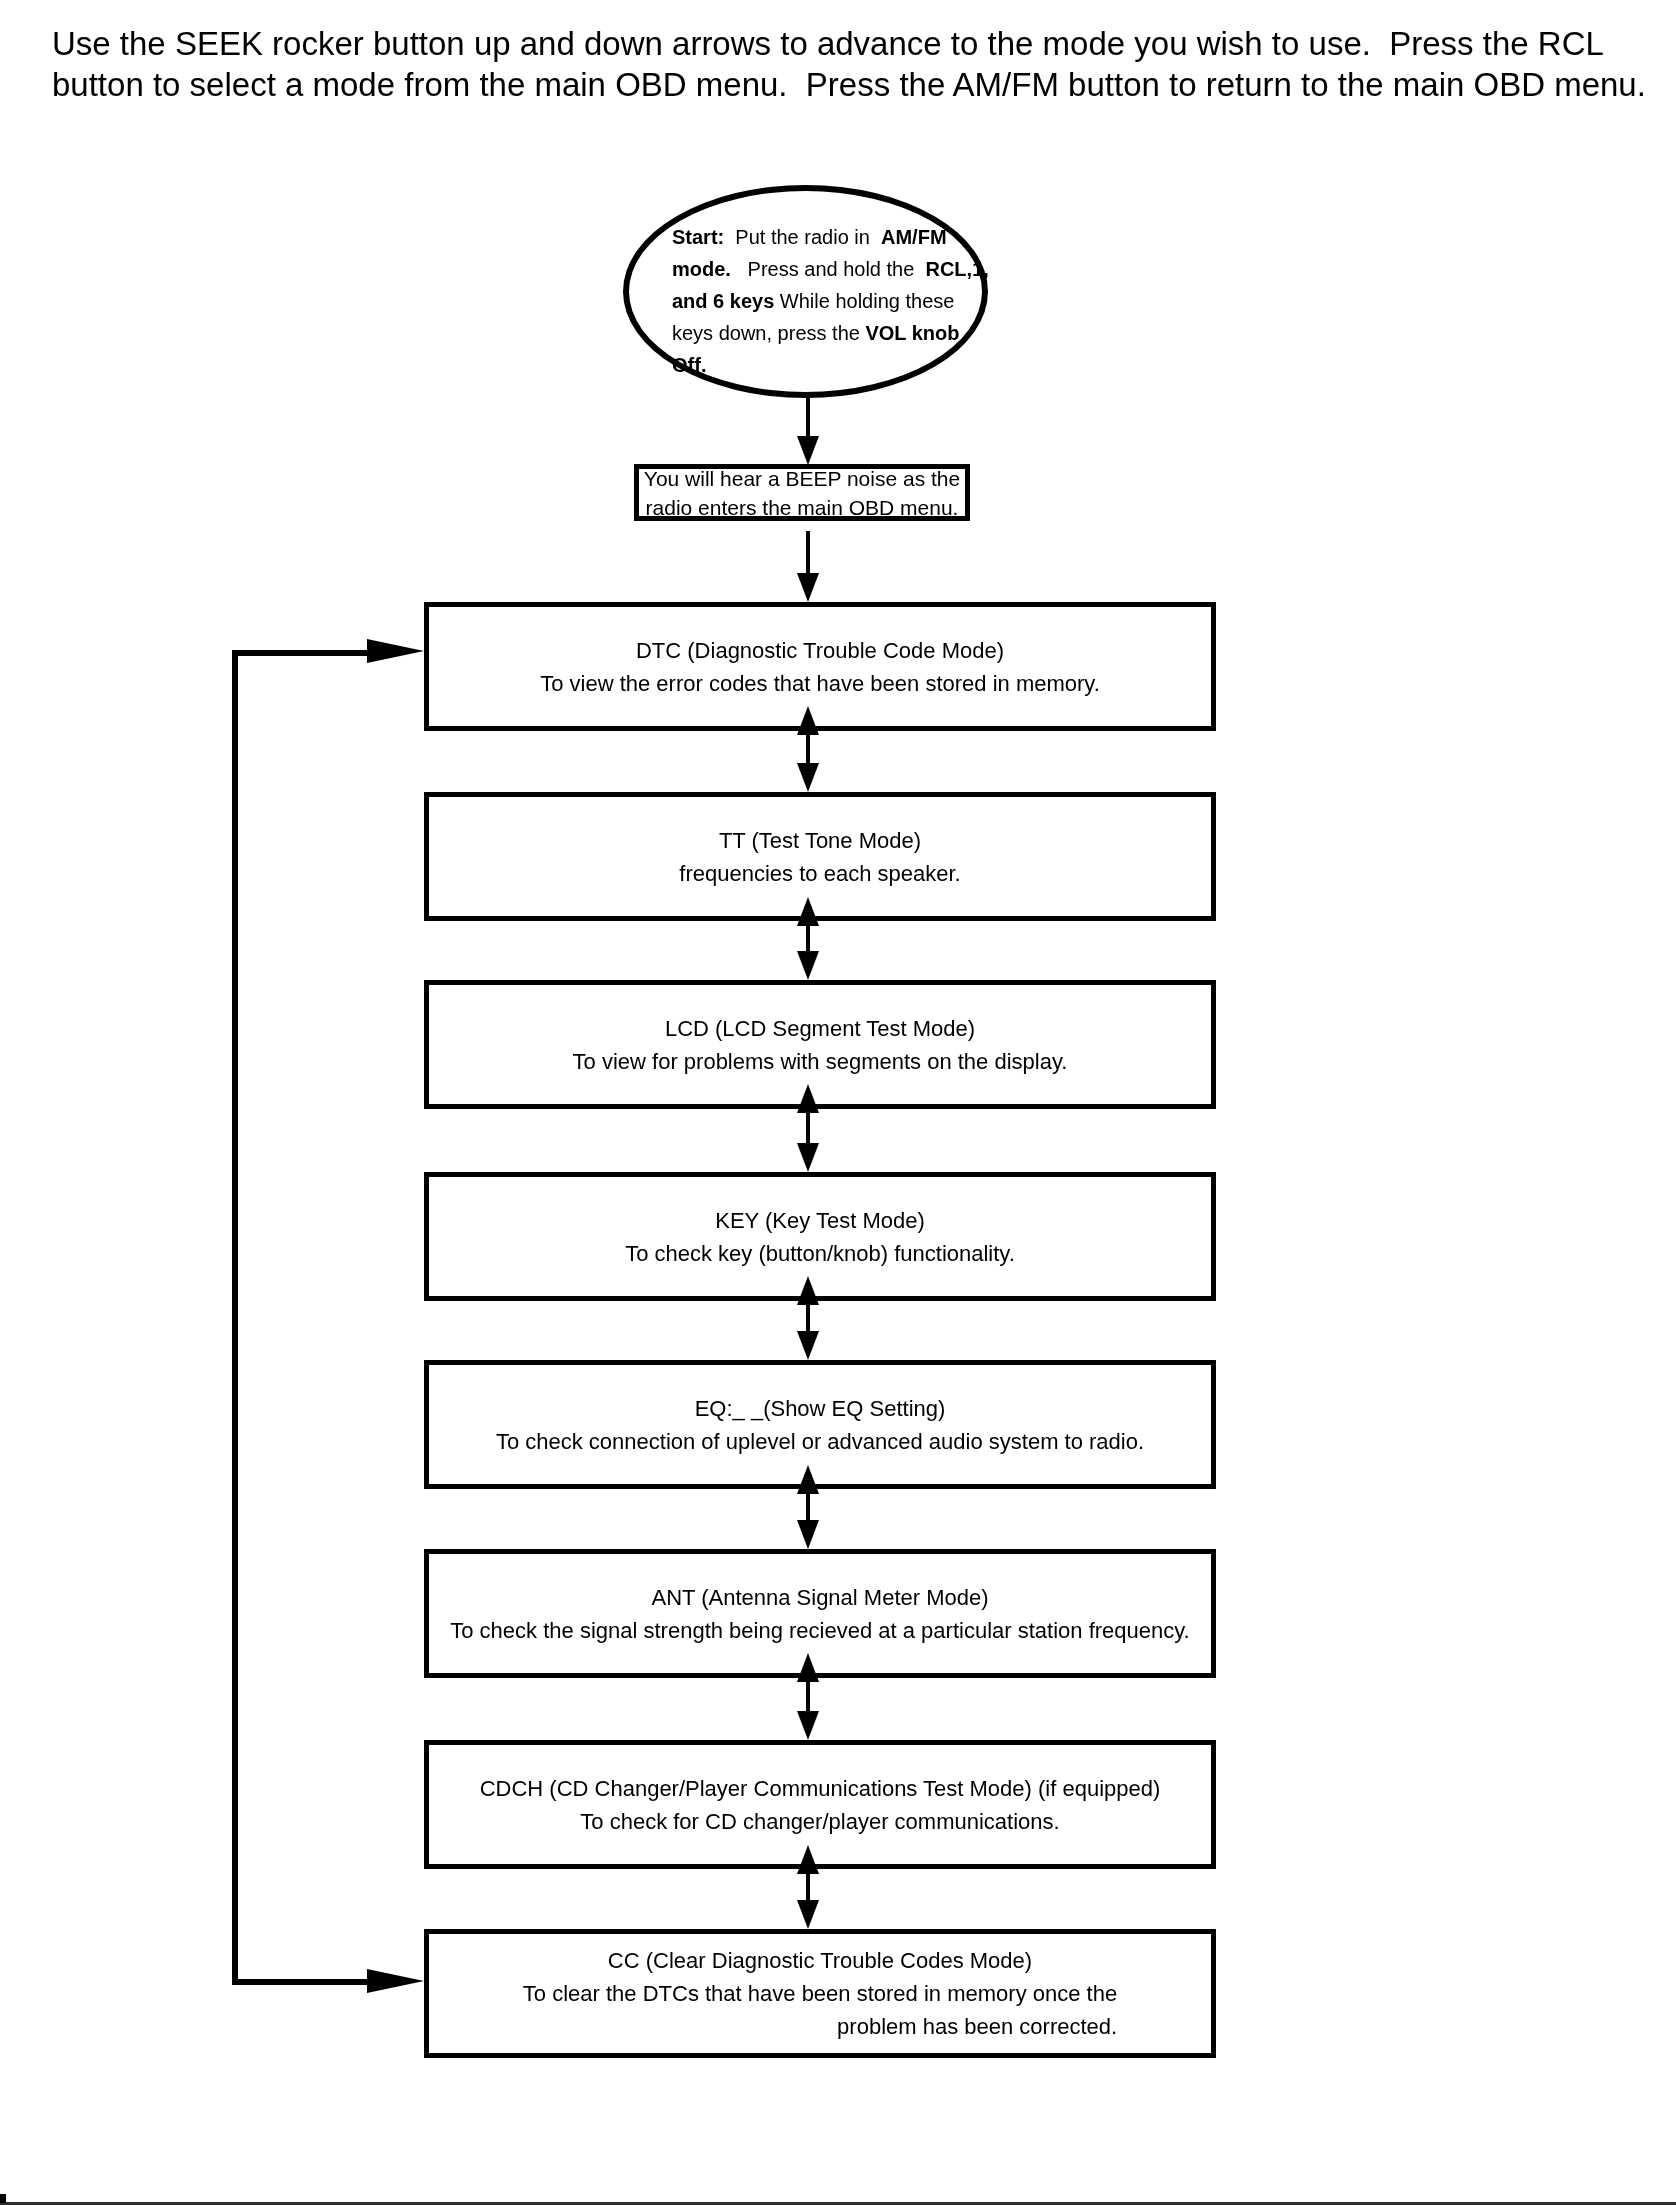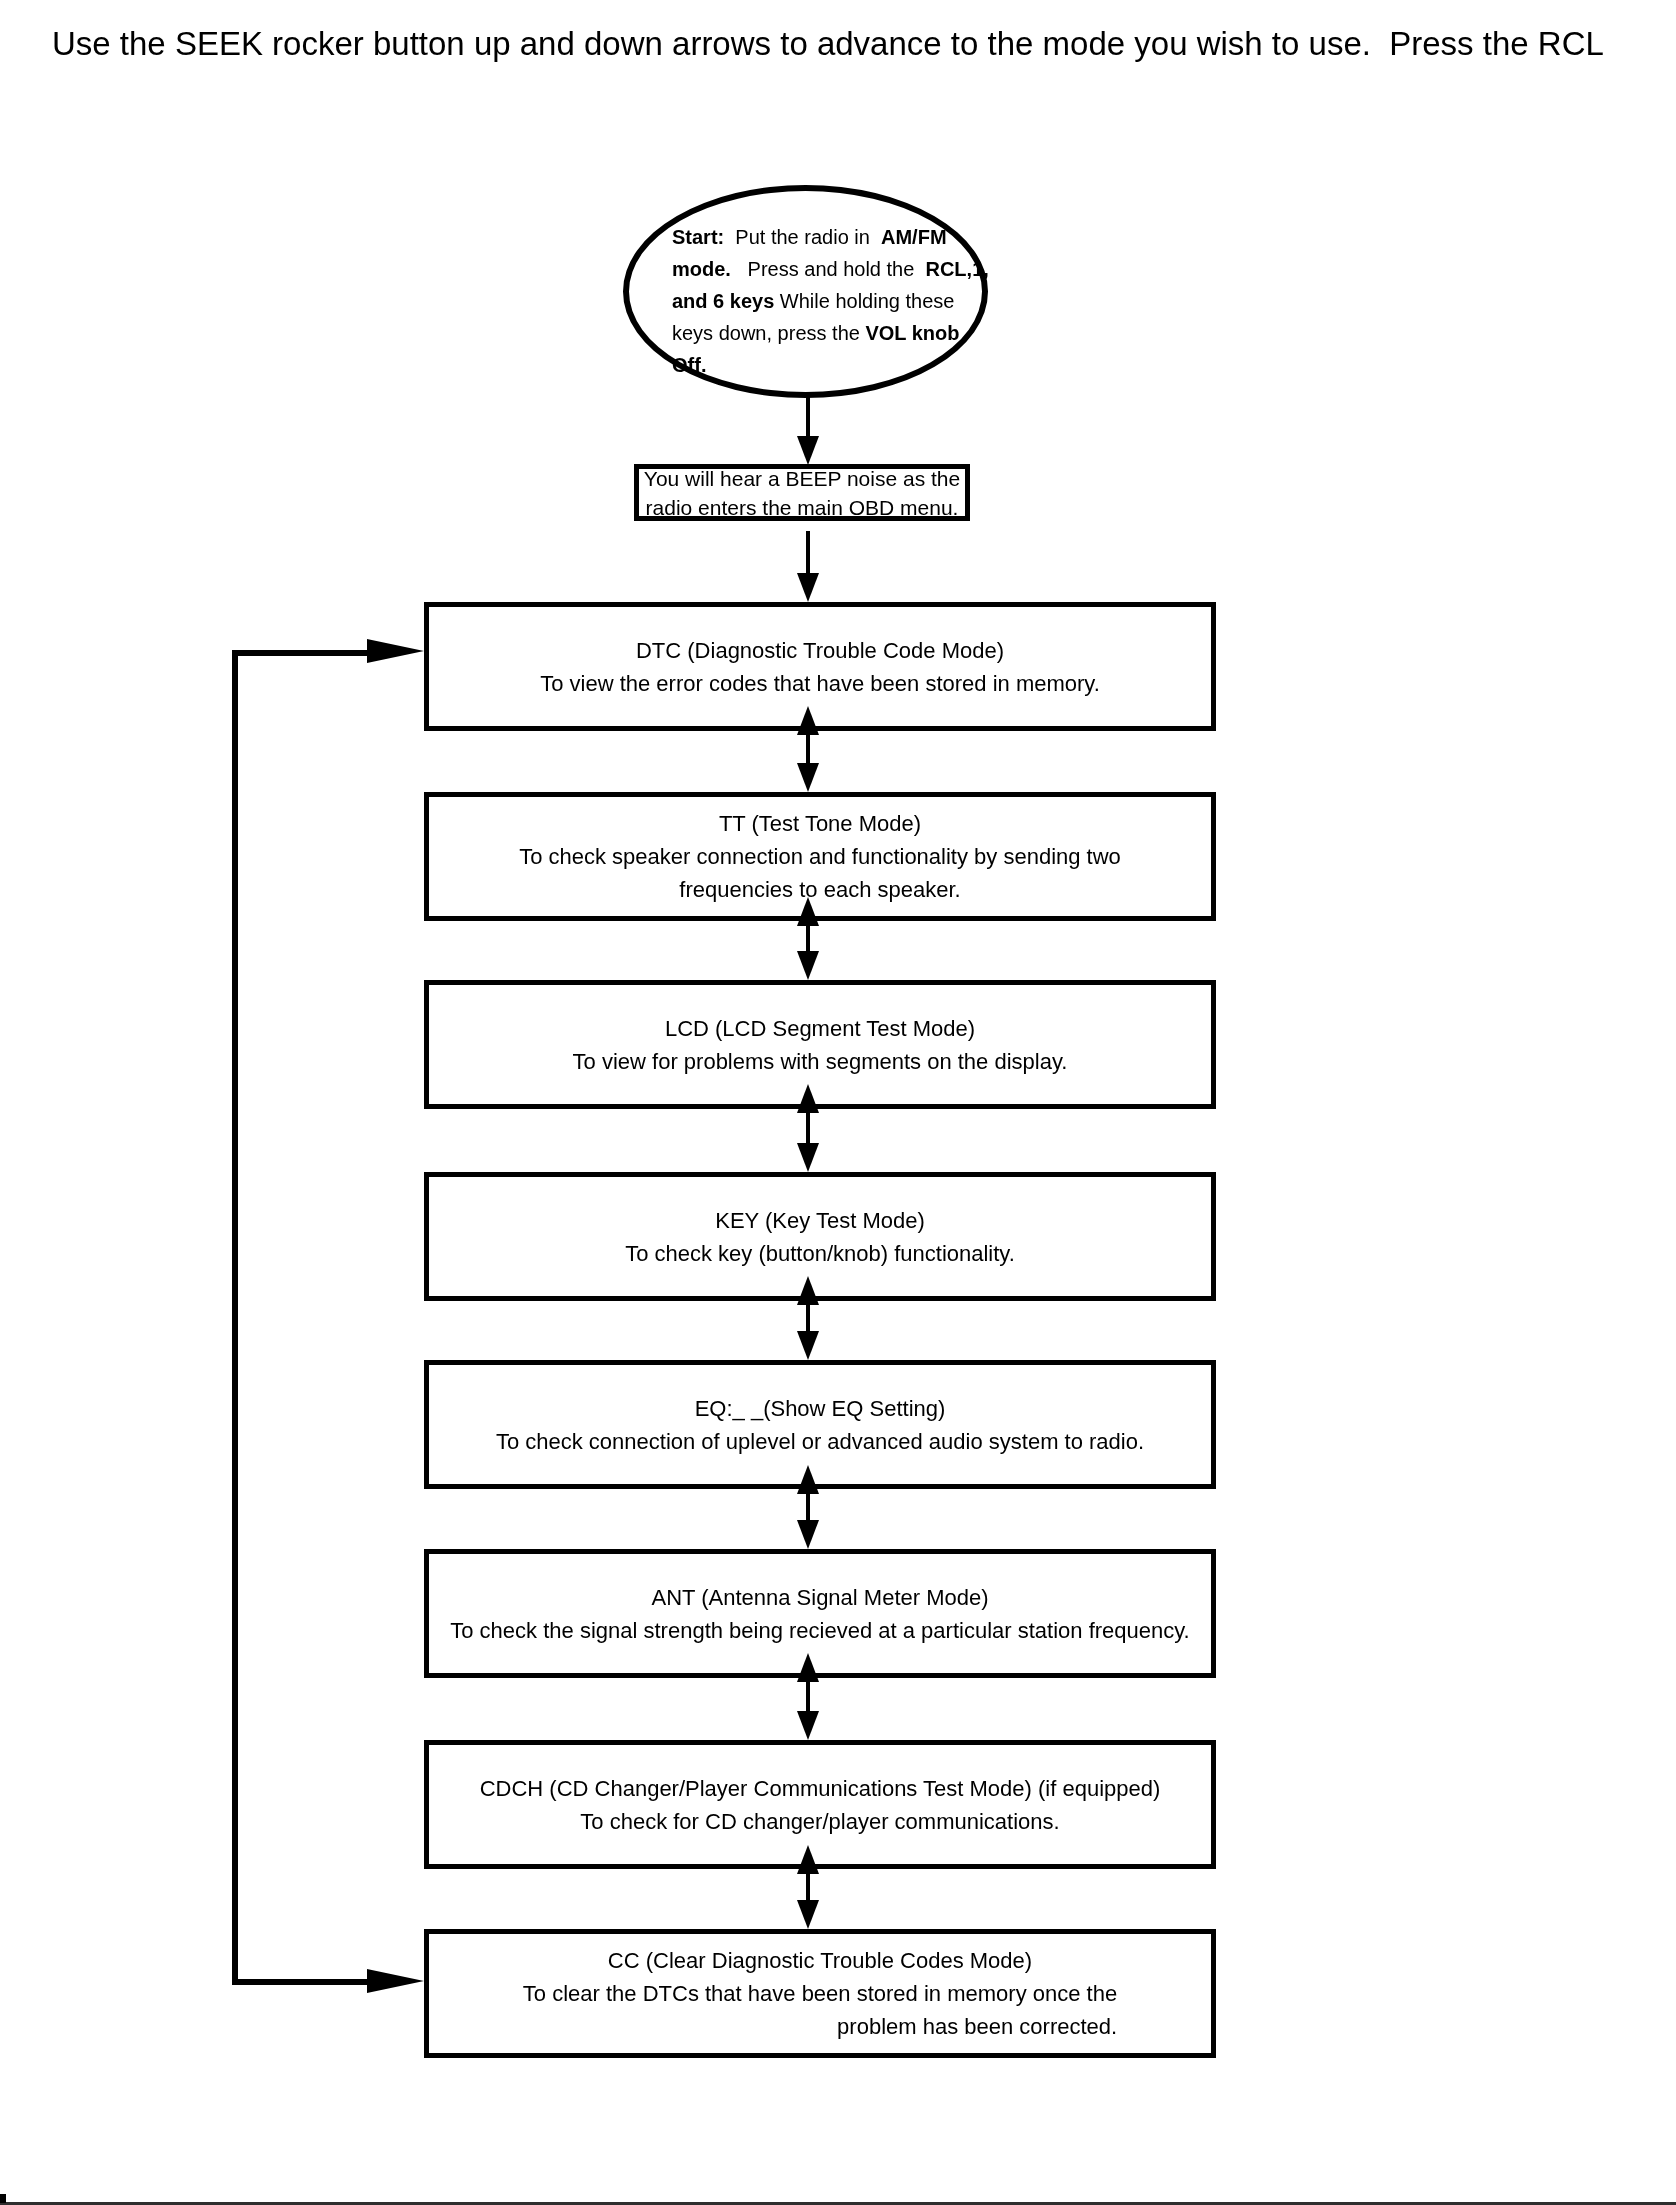--- a/index.html
+++ b/index.html
@@ -95,20 +95,21 @@
 
   
   .bottom-edge { left: 0; bottom: 0; width: 100%; height: 3px; background: #2e2e2e; }
   .speck { left: 0; bottom: 2.4px; width: 6px; height: 8.5px; background: #000; }
 </style>
 </head>
 <body>
 
 <div class="abs intro">
     <div class="ln">Use the SEEK rocker button up and down arrows to advance to the mode you wish to use.  Press the RCL</div>
+    <div class="ln">button to select a mode from the main OBD menu.  Press the AM/FM button to return to the main OBD menu.</div>
   </div>
 
 <div class="abs ellipse"></div>
 <div class="abs ellipse-text">
     <div class="ln"><span class="b">Start:</span><span>  Put the radio in  </span><span class="b">AM/FM</span></div>
     <div class="ln"><span class="b">mode.</span><span>   Press and hold the  </span><span class="b">RCL,1,</span></div>
     <div class="ln"><span class="b">and 6 keys</span><span> While holding these</span></div>
     <div class="ln"><span>keys down, press the </span><span class="b">VOL knob</span></div>
     <div class="ln"><span class="b">Off.</span></div>
   </div>
@@ -130,21 +131,20 @@
 
 <div class="abs mode b0">
   <div class="mode-title">DTC (Diagnostic Trouble Code Mode)</div>
   <div class="mode-desc">
       <div class="ln">To view the error codes that have been stored in memory.</div>
     </div>
 </div>
 <div class="abs mode b1">
   <div class="mode-title">TT (Test Tone Mode)</div>
   <div class="mode-desc">
-      <div class="ln">To check speaker connection and functionality by sending two</div>
       <div class="ln">frequencies to each speaker.</div>
     </div>
 </div>
 <div class="abs mode b2">
   <div class="mode-title">LCD (LCD Segment Test Mode)</div>
   <div class="mode-desc">
       <div class="ln">To view for problems with segments on the display.</div>
     </div>
 </div>
 <div class="abs mode b3">

